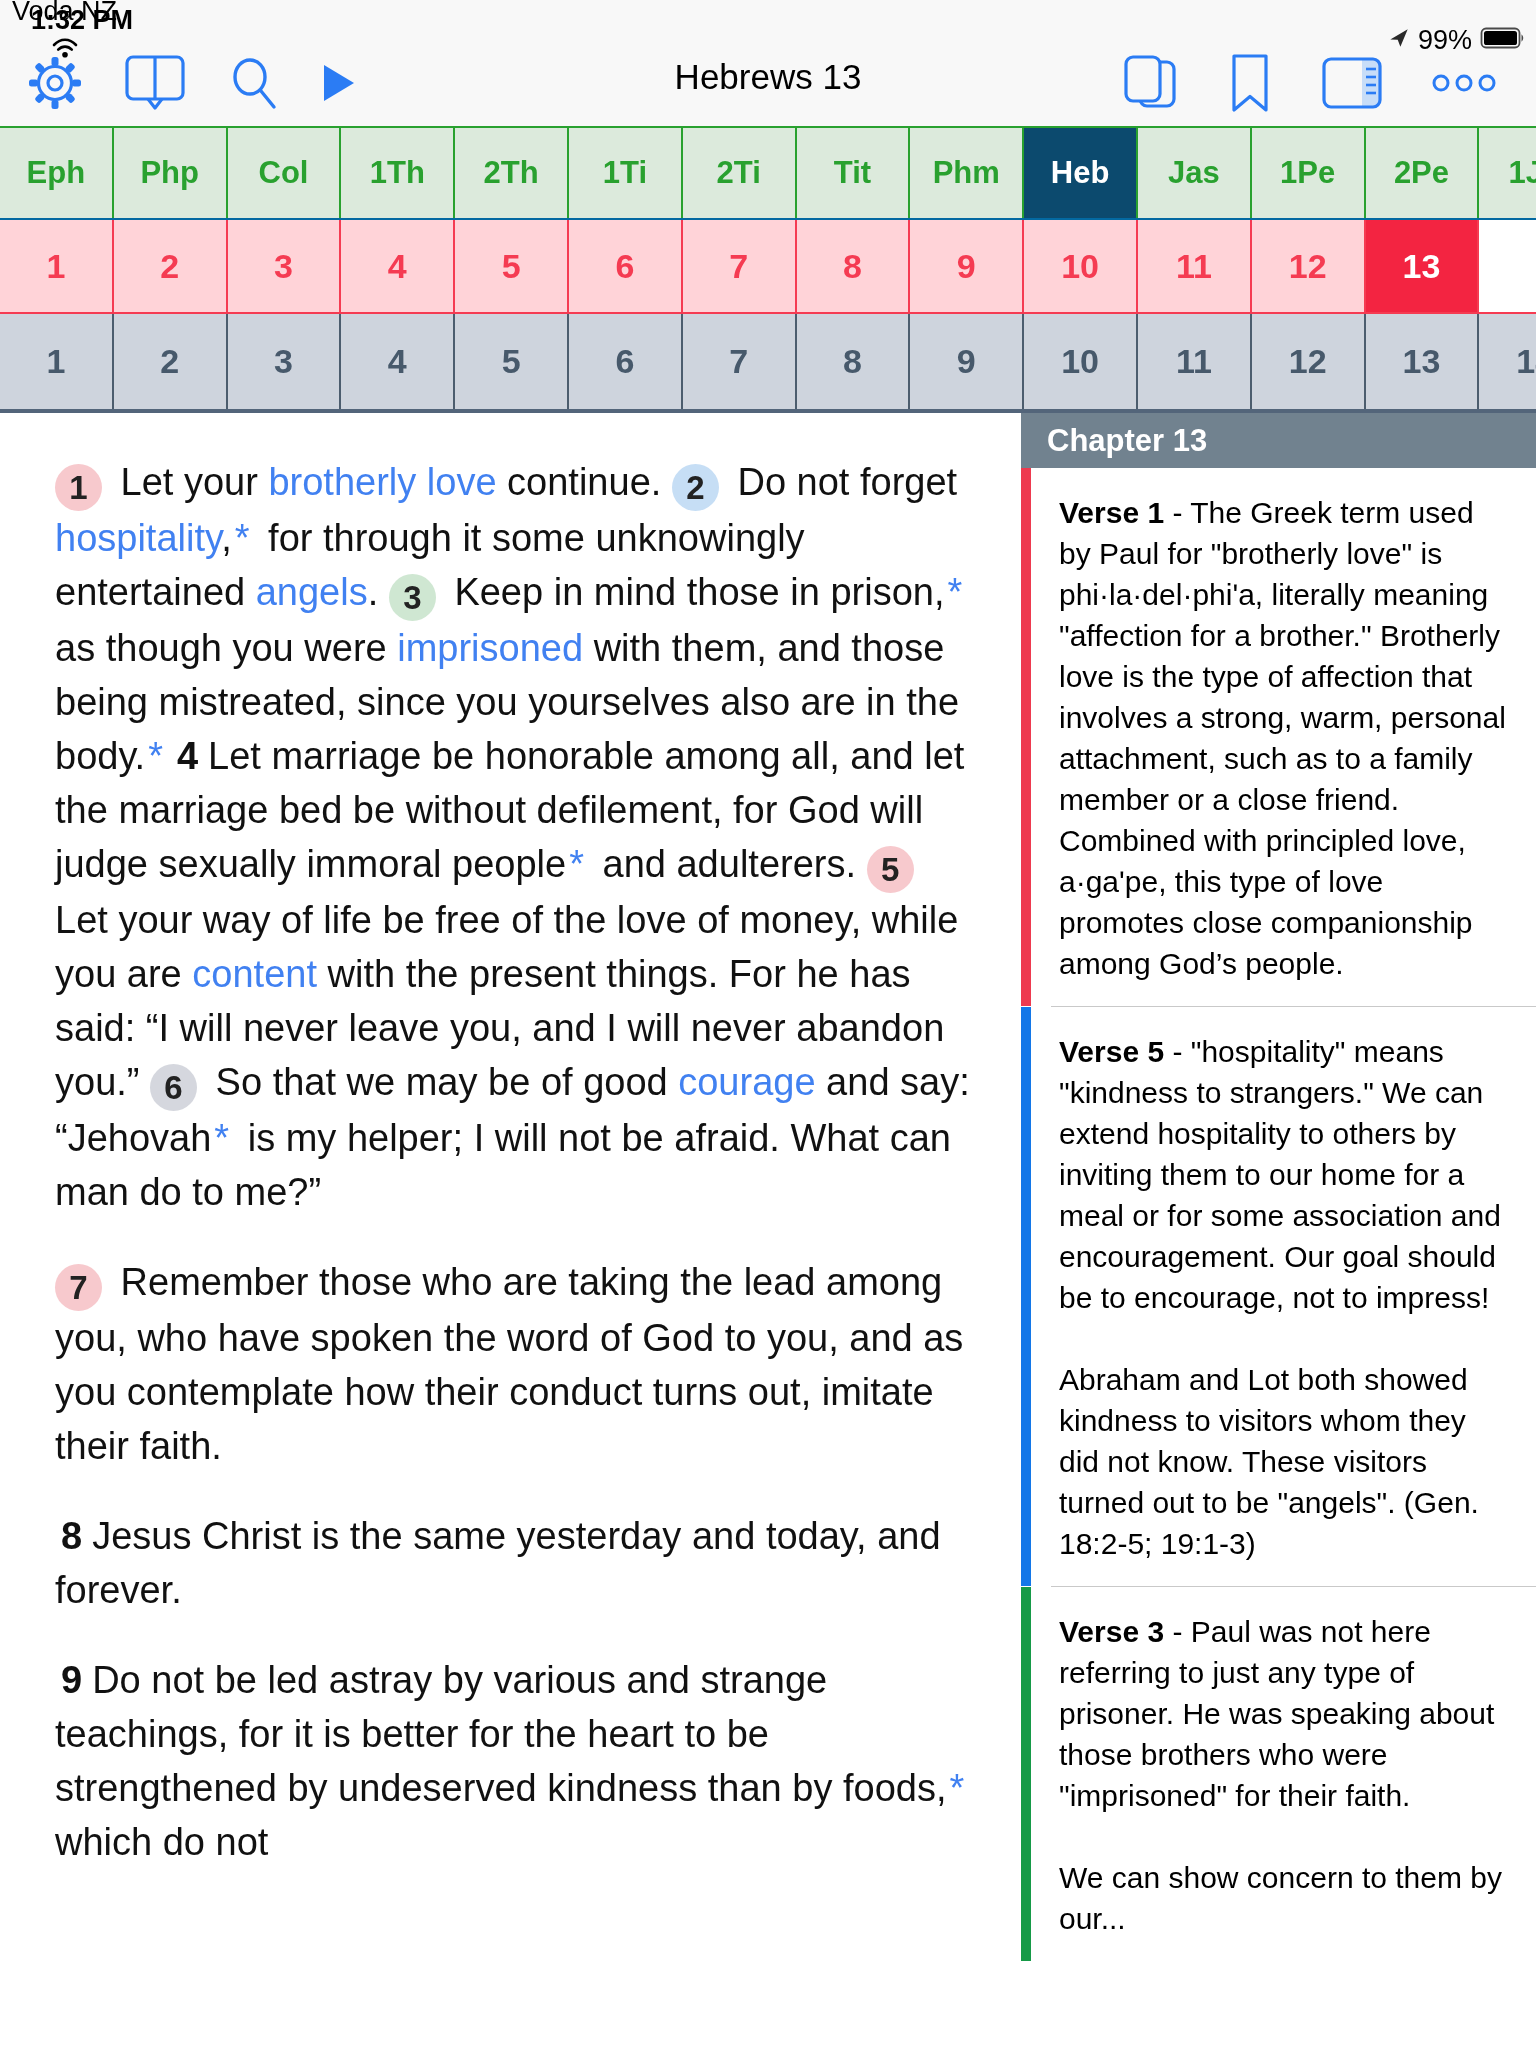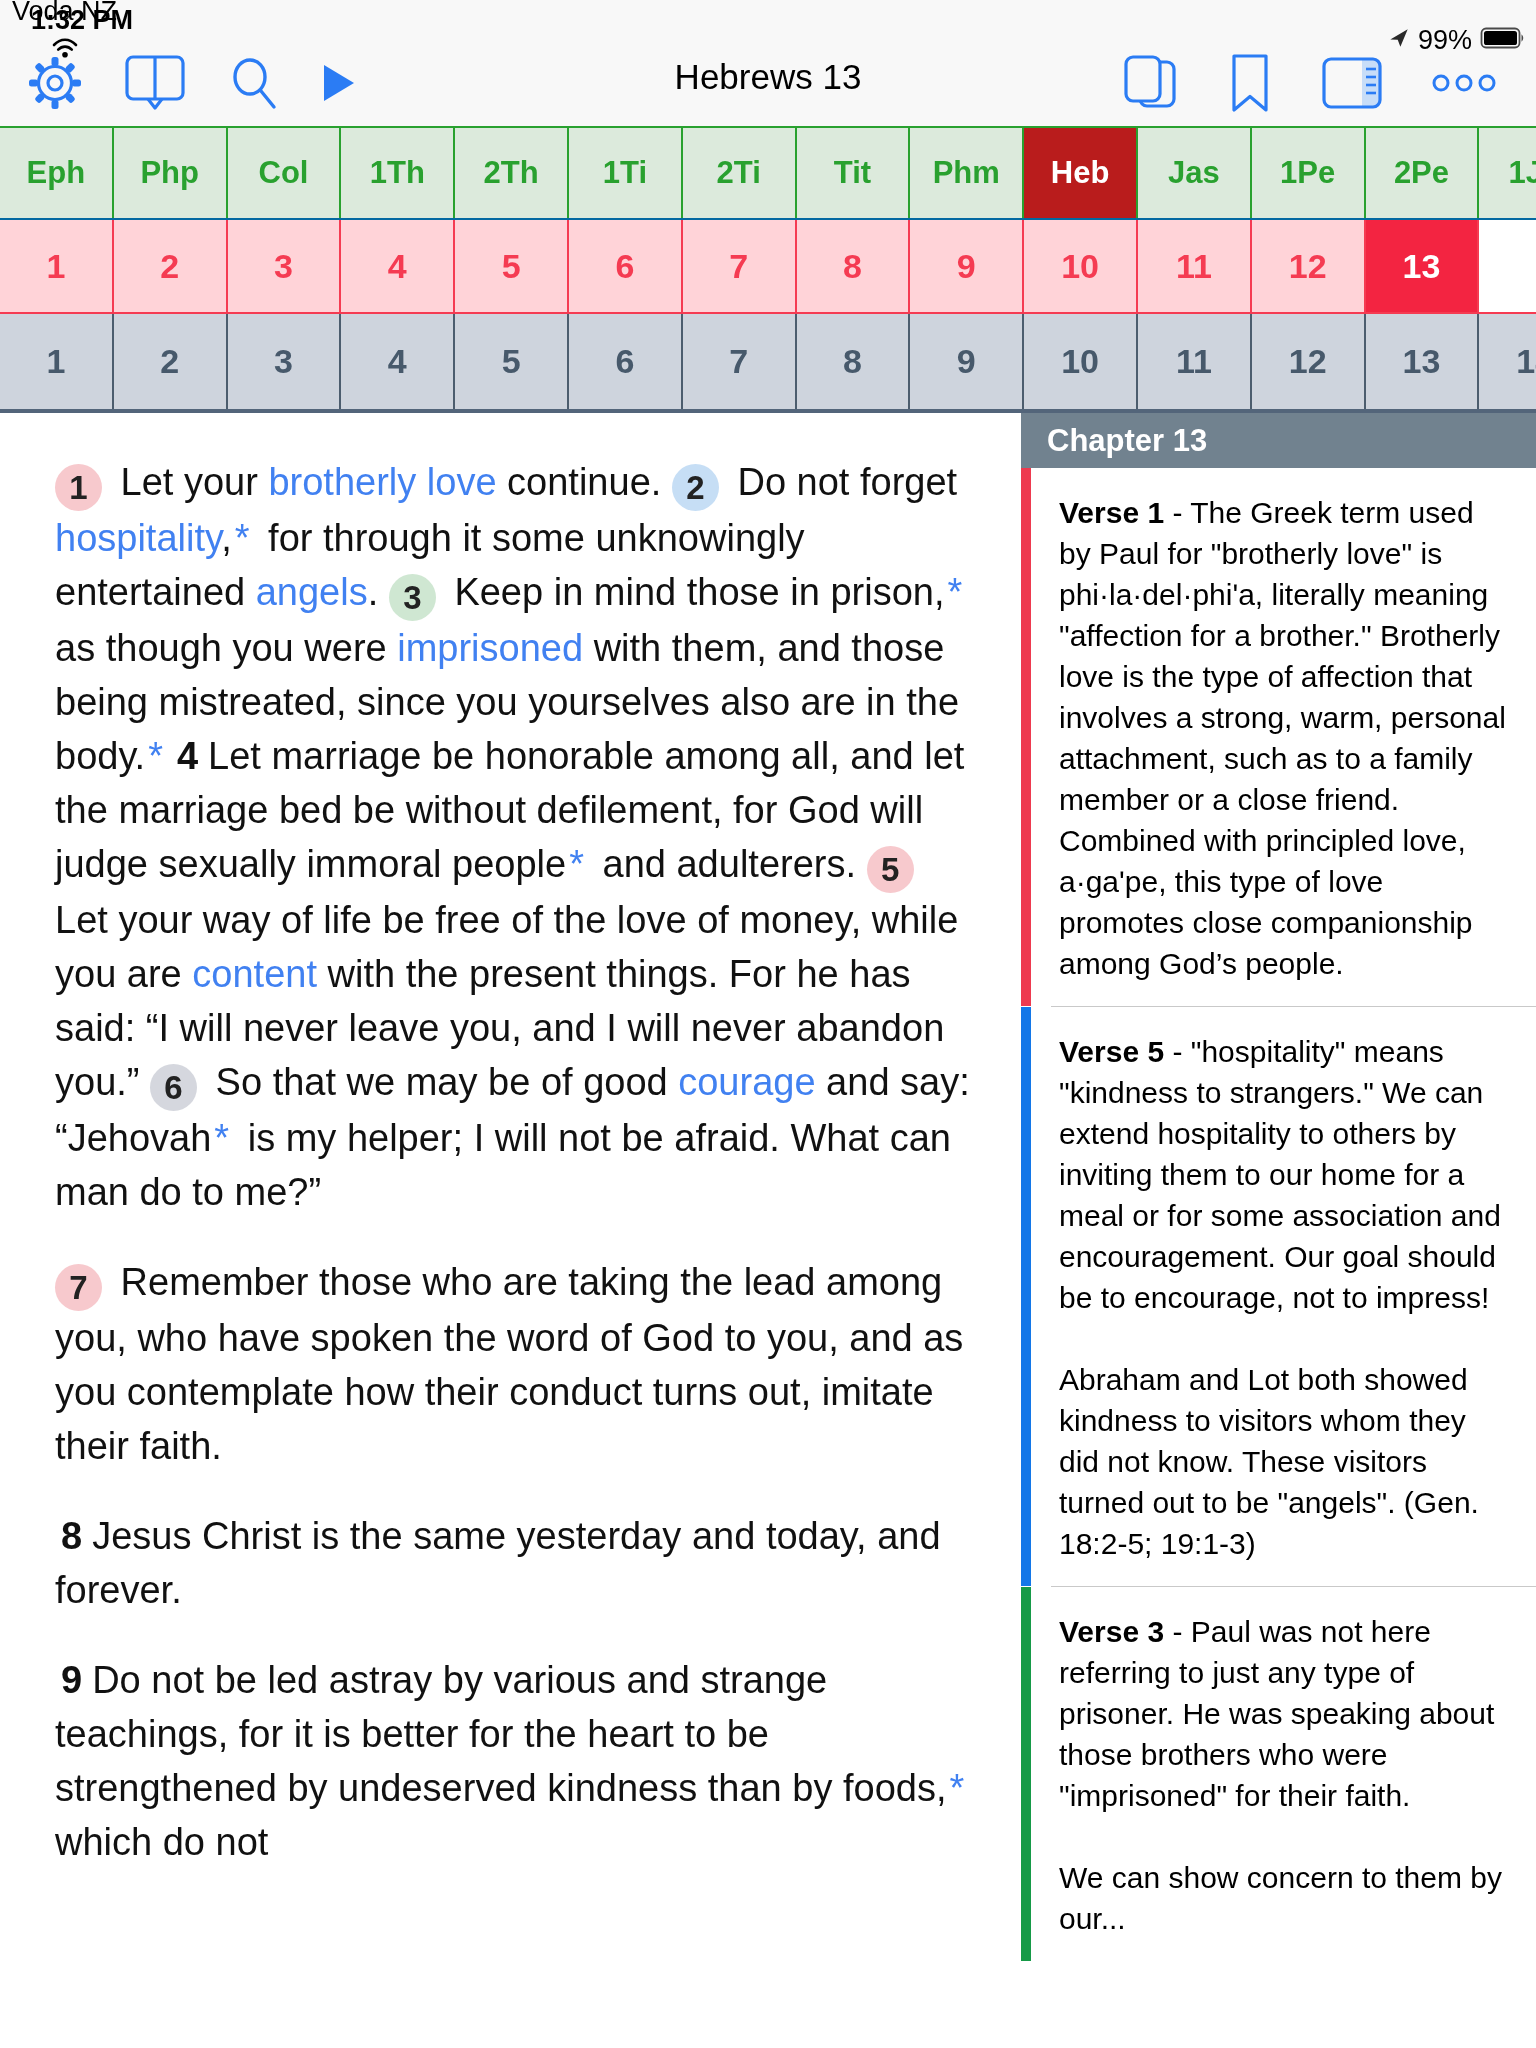--- a/index.html
+++ b/index.html
@@ -26,21 +26,21 @@
     font-size:35px;color:#000;font-weight:500;}
   .title-caret{position:absolute;left:50%;top:88px;margin-left:-11px;width:0;height:0;
     border-left:11px solid transparent;border-right:11px solid transparent;border-top:12px solid #3a3a3a;}
   .icon-btn{display:flex;align-items:center;justify-content:center;}
   
   .navrow{position:absolute;left:0;display:flex;overflow:hidden;box-sizing:border-box;}
   .navrow .cell{flex:none;width:113.8px;box-sizing:border-box;display:flex;align-items:center;justify-content:center;
     font-weight:bold;}
   .row-books{top:126px;width:1536px;height:94px;background:#fff;border-top:2px solid #29a12f;border-bottom:2px solid #0369a1;}
   .row-books .cell{background:#dceadc;border-right:2px solid #29a12f;color:#29a12f;font-size:31px;}
-  .row-books .cell.sel{background:#b91c1c;color:#fff;text-align:center;}
+  .row-books .cell.sel{background:#0c4a6e;color:#fff;text-align:center;}
   .row-chapters{top:220px;width:1536px;height:94px;background:#fff;border-bottom:2px solid #f53b52;}
   .row-chapters .cell{background:#ffd3d8;border-right:2px solid #f53b52;color:#f53b52;font-size:34px;}
   .row-chapters .cell.sel{background:#f32441;color:#fff;}
   .row-verses{top:314px;width:1536px;height:95px;background:#cfd5de;}
   .row-verses .cell{background:#ced4dd;border-right:2px solid #4c5d6e;color:#47596b;font-size:34px;}
   .bottom-rule{position:absolute;top:409px;left:0;width:1536px;height:4px;background:#53657a;}
   
   .main-pane{position:absolute;left:0;top:413px;width:1021px;height:1635px;background:#fff;
     padding:42px 40px 0 55px;box-sizing:border-box;overflow:hidden;
     font-size:38px;line-height:54px;color:#111;border-radius:25px;}

